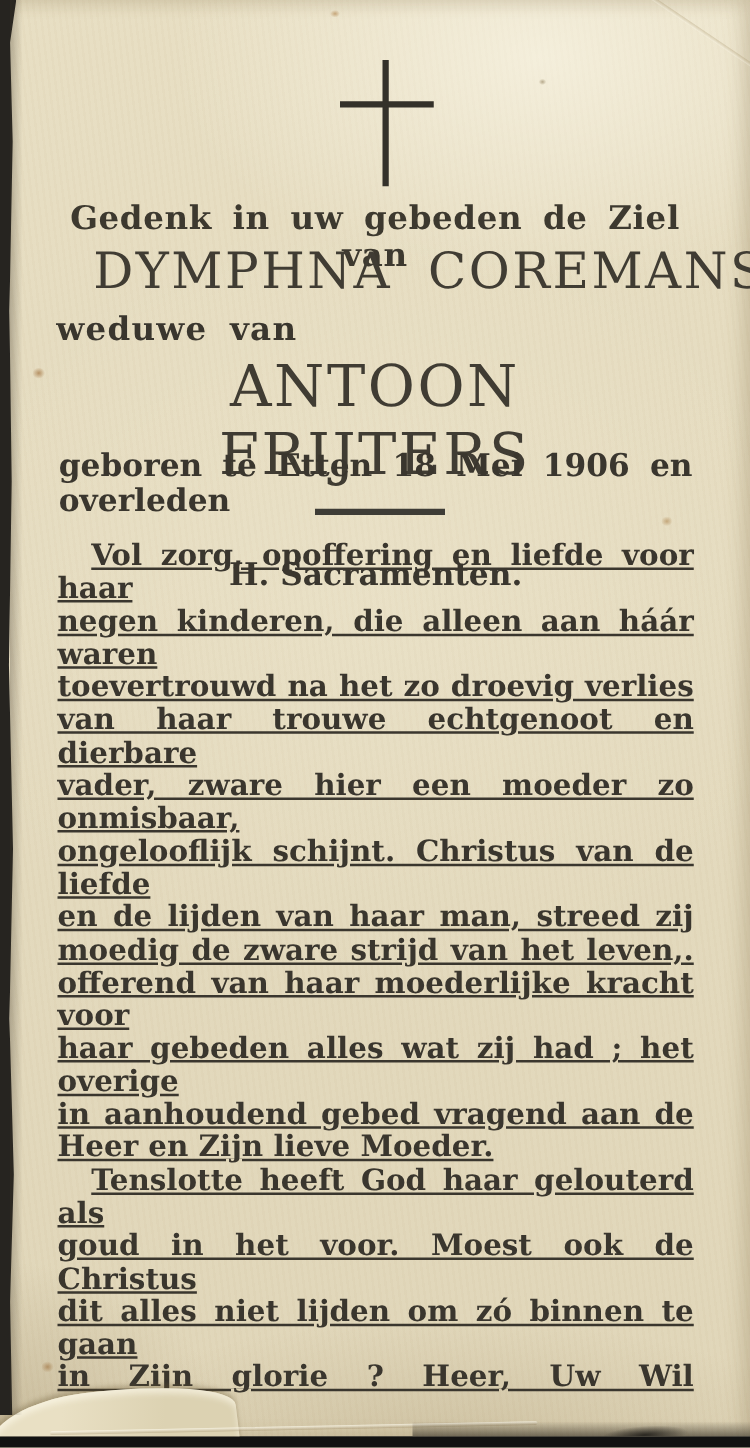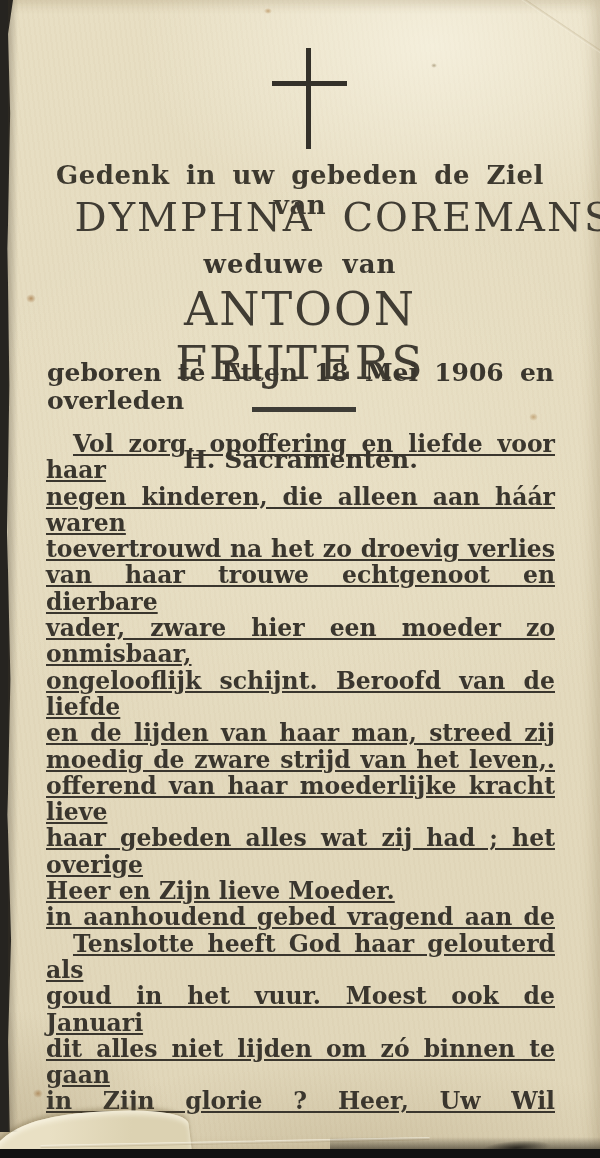--- a/index.html
+++ b/index.html
@@ -87,21 +87,21 @@
     text-align: center; font-size: 26px; font-weight: 600;
     word-spacing: 7px; letter-spacing: 0.5px; color: #3d392f;
   }
   .name {
     position: absolute; left: 30px; width: 540px; top: 194px;
     text-align: center; font-size: 40px; font-weight: 500;
     letter-spacing: 2px; word-spacing: 14px; color: #403c33; margin-left: 44px;
   }
   .relation {
     position: absolute; left: 45px; width: 510px; top: 249px;
-    text-align: center; font-size: 26px; font-weight: 600;
+    text-align: left; font-size: 26px; font-weight: 600;
     word-spacing: 8px; letter-spacing: 1px;
   }
   .spouse {
     position: absolute; left: 45px; width: 510px; top: 282px;
     text-align: center; font-size: 46px; font-weight: 500;
     letter-spacing: 2px; word-spacing: 16px; color: #403c33;
   }
   .vitals {
     position: absolute; left: 47px; width: 507px; top: 327px;
     font-size: 25px; font-weight: 600; line-height: 27.5px;
@@ -145,29 +145,29 @@
   </div>
 
   <div class="rule"></div>
 
   <div class="bodytext">
     <div class="ln ind">Vol zorg, opoffering en liefde voor haar</div>
     <div class="ln">negen kinderen, die alleen aan háár waren</div>
     <div class="ln">toevertrouwd na het zo droevig verlies</div>
     <div class="ln">van haar trouwe echtgenoot en dierbare</div>
     <div class="ln">vader, zware hier een moeder zo onmisbaar,</div>
-    <div class="ln">ongelooflijk schijnt. Beroofd van de liefde</div>
+    <div class="ln">ongelooflijk schijnt. Christus van de liefde</div>
     <div class="ln">en de lijden van haar man, streed zij</div>
     <div class="ln">moedig de zware strijd van het leven,.</div>
-    <div class="ln">offerend van haar moederlijke kracht lieve</div>
+    <div class="ln">offerend van haar moederlijke kracht voor</div>
     <div class="ln">haar gebeden alles wat zij had ; het overige</div>
+    <div class="ln">in aanhoudend gebed vragend aan de</div>
     <div class="ln end">Heer en Zijn lieve Moeder.</div>
-    <div class="ln">in aanhoudend gebed vragend aan de</div>
     <div class="ln ind">Tenslotte heeft God haar gelouterd als</div>
-    <div class="ln">goud in het vuur. Moest ook de Januari</div>
+    <div class="ln">goud in het voor. Moest ook de Christus</div>
     <div class="ln">dit alles niet lijden om zó binnen te gaan</div>
     <div class="ln">in Zijn glorie ? Heer, Uw Wil geschiede</div>
 
   </div>
 
   <div class="speck speck1"></div>
   <div class="speck speck2"></div>
   <div class="speck speck3"></div>
   <div class="speck speck4"></div>
   <div class="speck speck5"></div>

